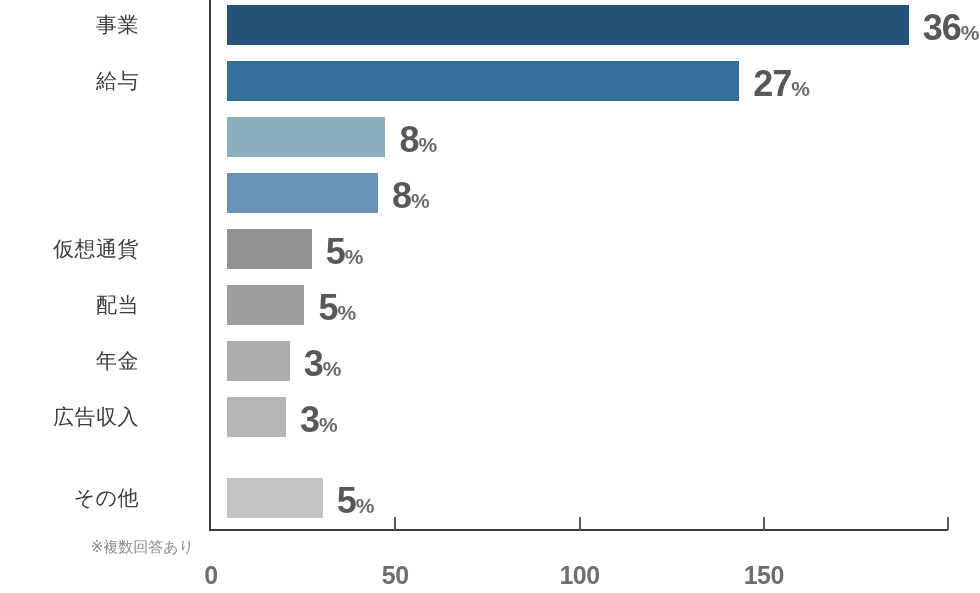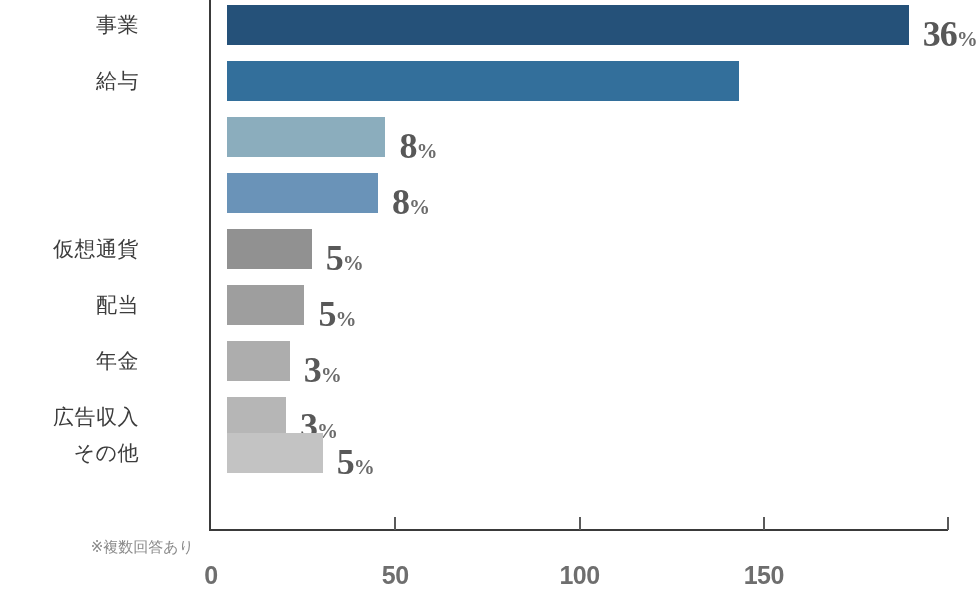--- a/index.html
+++ b/index.html
@@ -72,27 +72,26 @@
   .bar {
     position: absolute;
     left: 211px;
     top: 0;
     height: 40px;
   }
   .val-label {
     position: absolute;
     top: -3px;
     height: 46px;
-    line-height: 64px;
+    line-height: 52px;
     font-size: 36px;
     font-weight: 700;
     color: #585858;
     white-space: nowrap;
     letter-spacing: -1px;
-    font-family: Liberation Serif, serif;
   }
   .val-label .pct {
     font-size: 21px;
     font-weight: 700;
     letter-spacing: 0;
     color: #6b6b6b;
   }
 
   
   .footnote {
@@ -117,20 +116,21 @@
 
   <div id="rows-container">
       <div class="row" style="top: 5px;">
         <div class="cat-label">事業</div>
         <div class="bar" style="width: 681.725px; background: rgb(37, 81, 121);"></div>
         <div class="val-label" style="left: 906.725px;"><span>36</span><span class="pct">%</span></div>
       </div>
       <div class="row" style="top: 61px;">
         <div class="cat-label">給与</div>
         <div class="bar" style="width: 512.215px; background: rgb(51, 111, 155);"></div>
+        <div class="val-label" style="left: 737.215px;"><span>27</span><span class="pct">%</span></div>
       </div>
       <div class="row" style="top: 117px;">
         <div class="bar" style="width: 158.455px; background: rgb(139, 173, 189);"></div>
         <div class="val-label" style="left: 383.455px;"><span>8</span><span class="pct">%</span></div>
       </div>
       <div class="row" style="top: 173px;">
         <div class="bar" style="width: 151.085px; background: rgb(106, 147, 184);"></div>
         <div class="val-label" style="left: 376.085px;"><span>8</span><span class="pct">%</span></div>
       </div>
       <div class="row" style="top: 229px;">
@@ -146,21 +146,21 @@
       <div class="row" style="top: 341px;">
         <div class="cat-label">年金</div>
         <div class="bar" style="width: 62.645px; background: rgb(173, 173, 173);"></div>
         <div class="val-label" style="left: 287.645px;"><span>3</span><span class="pct">%</span></div>
       </div>
       <div class="row" style="top: 397px;">
         <div class="cat-label">広告収入</div>
         <div class="bar" style="width: 58.96px; background: rgb(182, 182, 182);"></div>
         <div class="val-label" style="left: 283.96px;"><span>3</span><span class="pct">%</span></div>
       </div>
-      <div class="row" style="top: 433px;">
+      <div class="row" style="top: 478px;">
         <div class="cat-label">その他</div>
         <div class="bar" style="width: 95.81px; background: rgb(195, 195, 195);"></div>
         <div class="val-label" style="left: 320.81px;"><span>5</span><span class="pct">%</span></div>
       </div>
     </div>
 
   <div id="ticks-container">
       <div class="tick-label" style="left: 211px;">0</div>
       <div class="tick-mark" style="left: 394.25px;"></div>
       <div class="tick-label" style="left: 395.25px;">50</div>

